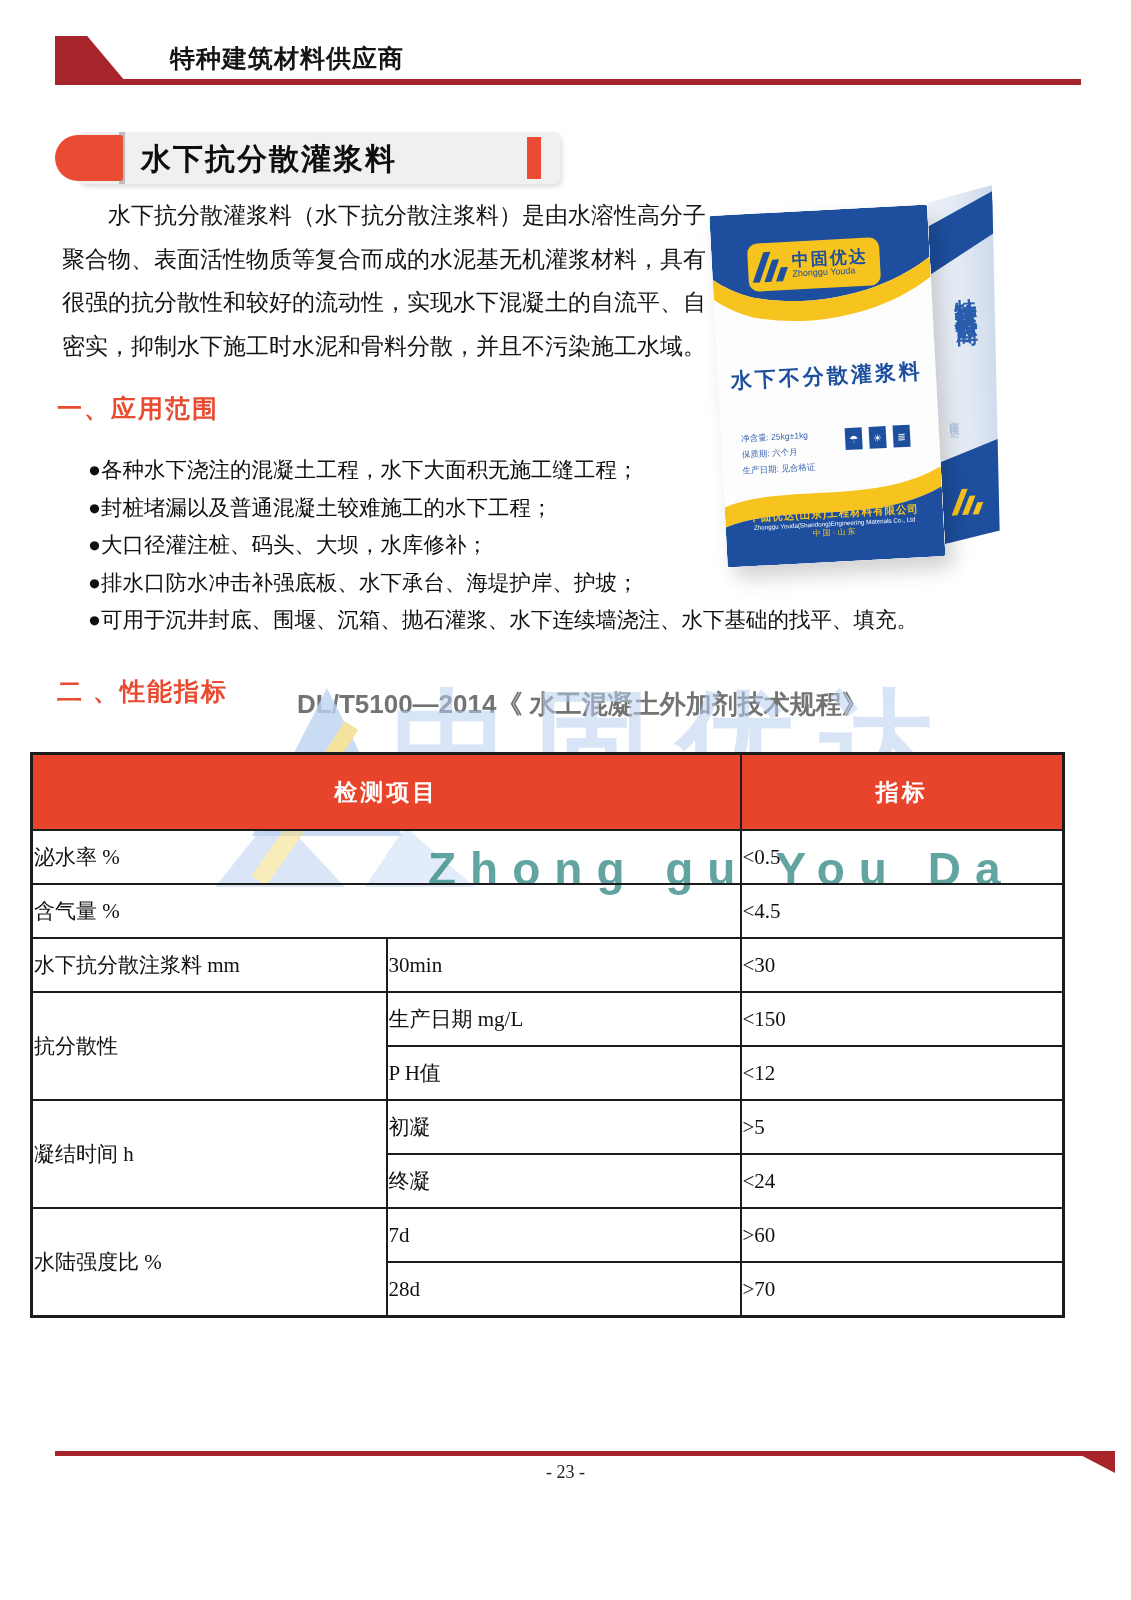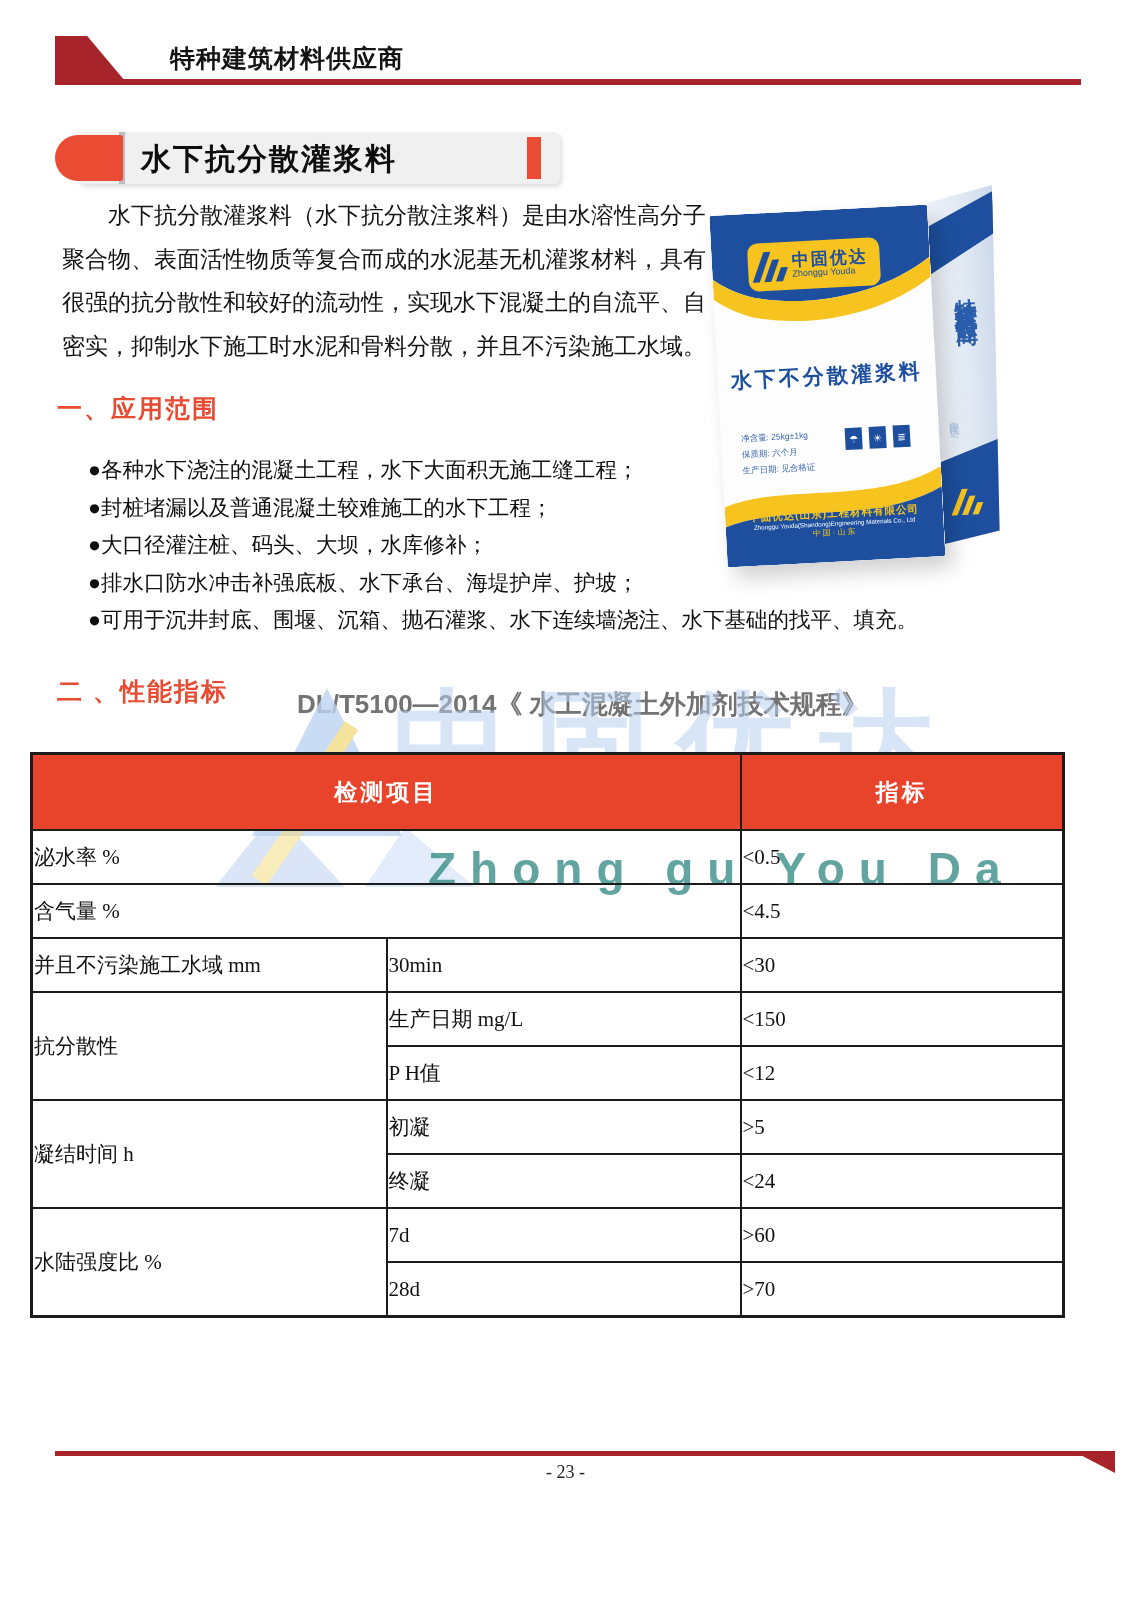--- a/index.html
+++ b/index.html
@@ -214,21 +214,21 @@
           </tr>
           <tr>
             <td colspan="2">泌水率 %</td>
             <td>&lt;0.5</td>
           </tr>
           <tr>
             <td colspan="2">含气量 %</td>
             <td>&lt;4.5</td>
           </tr>
           <tr>
-            <td>并且不污染施工水域 mm</td>
+            <td>水下抗分散注浆料 mm</td>
             <td>30min</td>
             <td>&lt;30</td>
           </tr>
           <tr>
             <td rowspan="2">抗分散性</td>
             <td>生产日期 mg/L</td>
             <td>&lt;150</td>
           </tr>
           <tr>
             <td>P H值</td>

